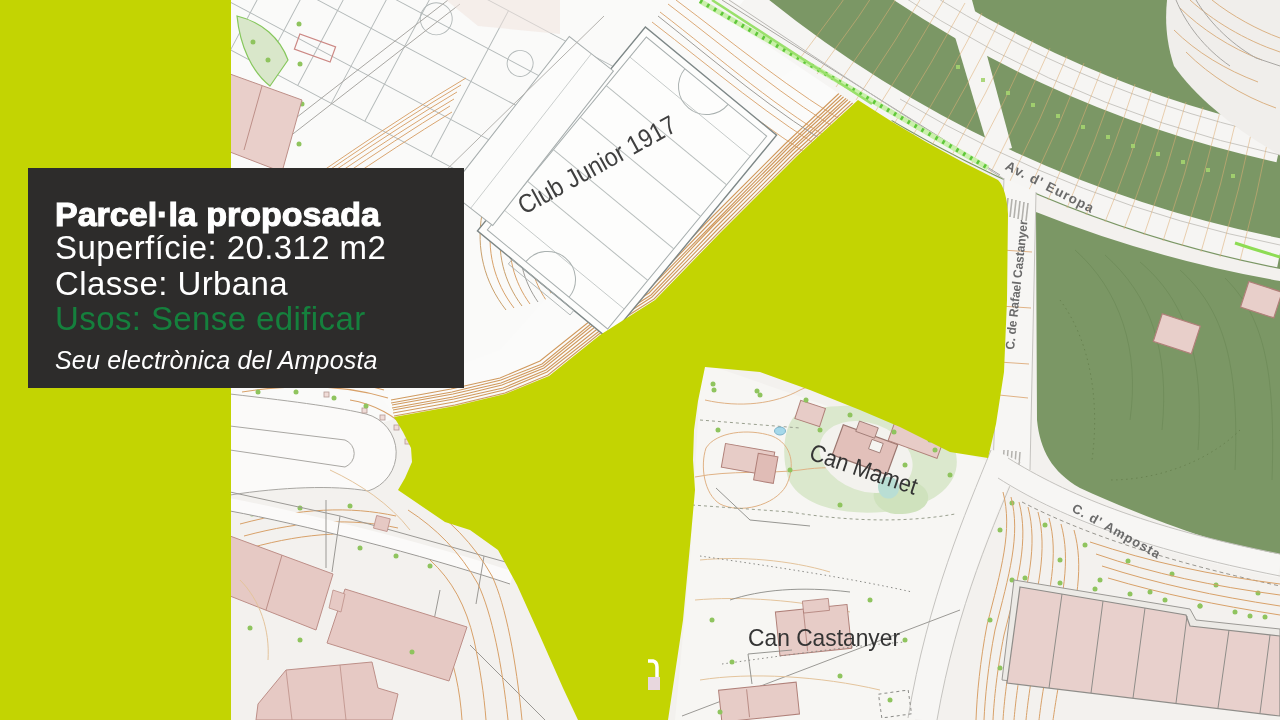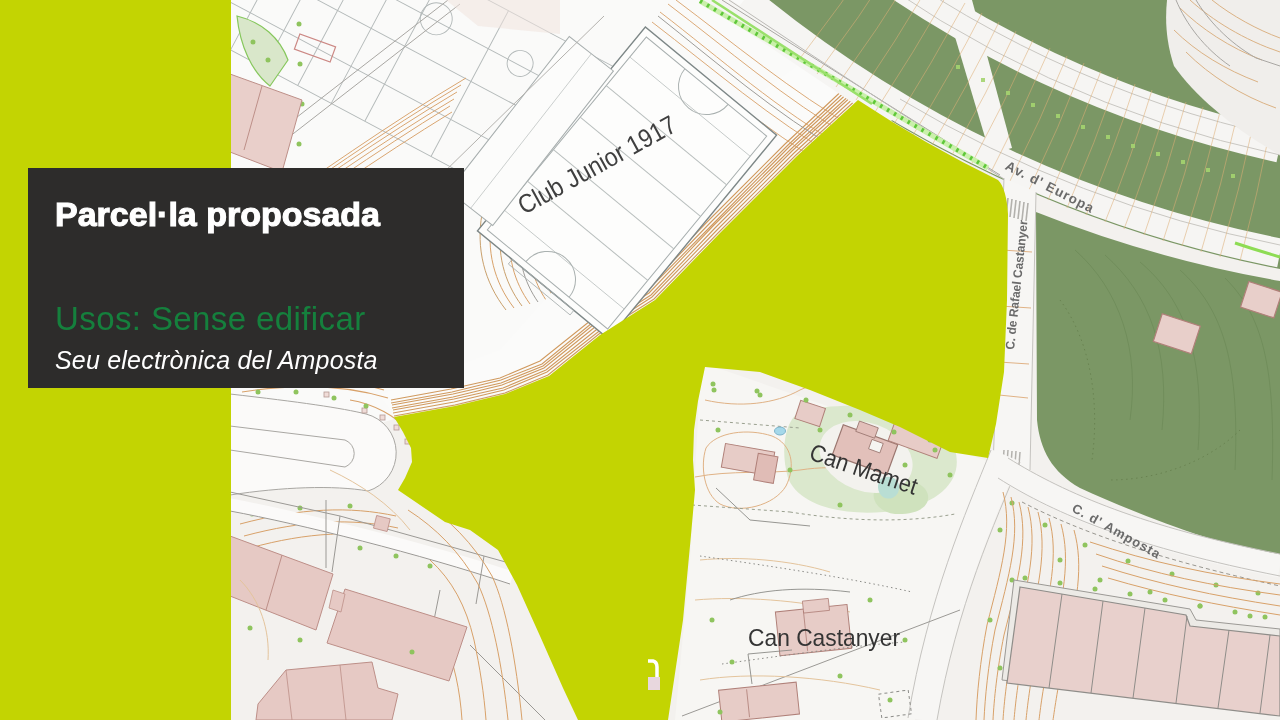--- a/index.html
+++ b/index.html
@@ -469,18 +469,20 @@
   <text x="1014" y="350" transform="rotate(-84 1014 350)" font-size="12.5" font-weight="bold" fill="#6a6a6a" textLength="130" lengthAdjust="spacingAndGlyphs">C. de Rafael Castanyer</text>
 
   <text x="1071" y="511" transform="rotate(29 1071 511)" font-size="13" font-weight="bold" letter-spacing="1" fill="#6a6a6a">C. d' Amposta</text>
   </g>
 </svg>
 
 <div style="position:absolute;left:28px;top:168px;width:436px;height:220px;background:#2d2c2b;"></div>
 
 <div style="position:absolute;left:55px;top:195px;color:#fff;font-size:34px;font-weight:bold;-webkit-text-stroke:1.1px #fff;">Parcel·la proposada</div>
 
-
+<div style="position:absolute;left:55px;top:229px;color:#fff;font-size:33px;letter-spacing:0.4px;">Superfície: 20.312 m2</div>
+
+<div style="position:absolute;left:55px;top:265px;color:#fff;font-size:33px;letter-spacing:0.4px;">Classe: Urbana</div>
 
 <div style="position:absolute;left:55px;top:300px;color:#15803d;font-size:33px;letter-spacing:0.4px;">Usos: Sense edificar</div>
 
 <div style="position:absolute;left:55px;top:346px;color:#fff;font-size:25px;font-style:italic;letter-spacing:0.2px;">Seu electrònica del Amposta</div>
 </div>
 
 </body></html>

